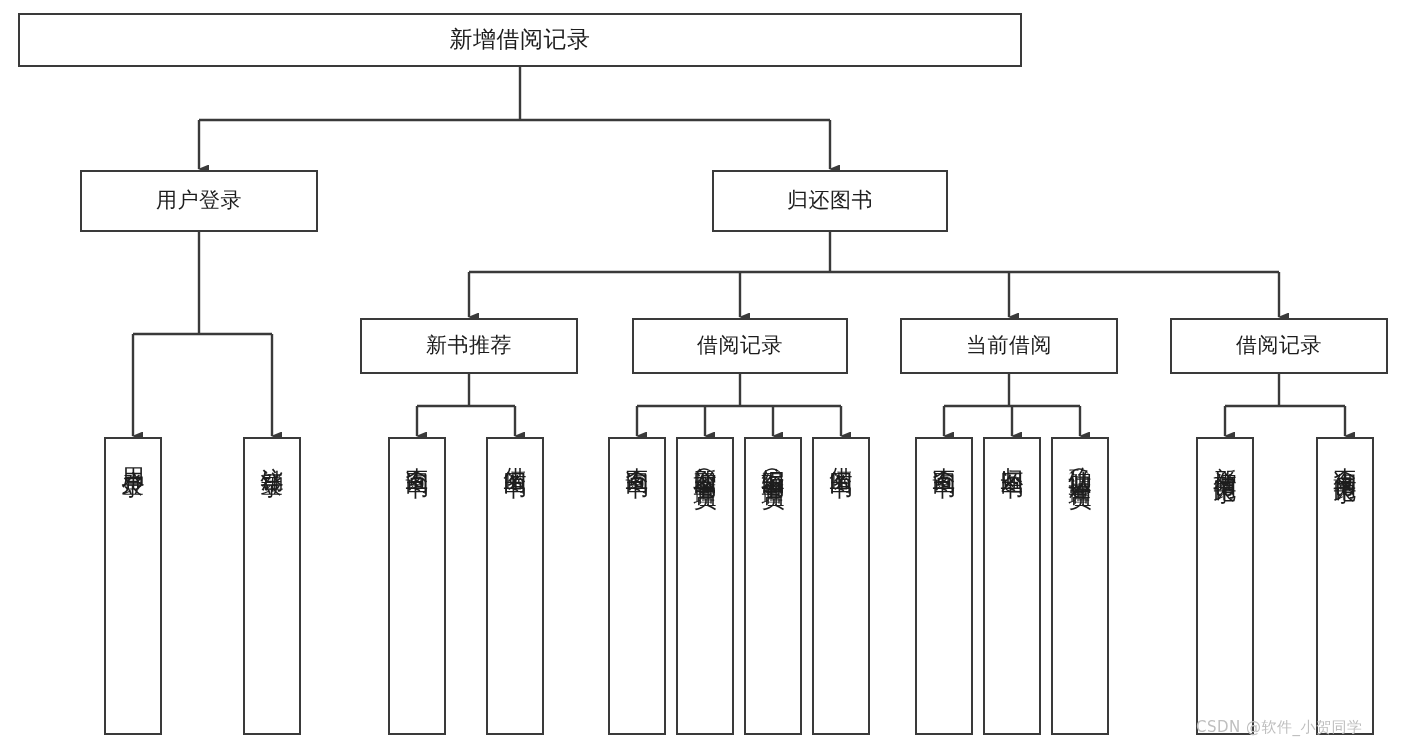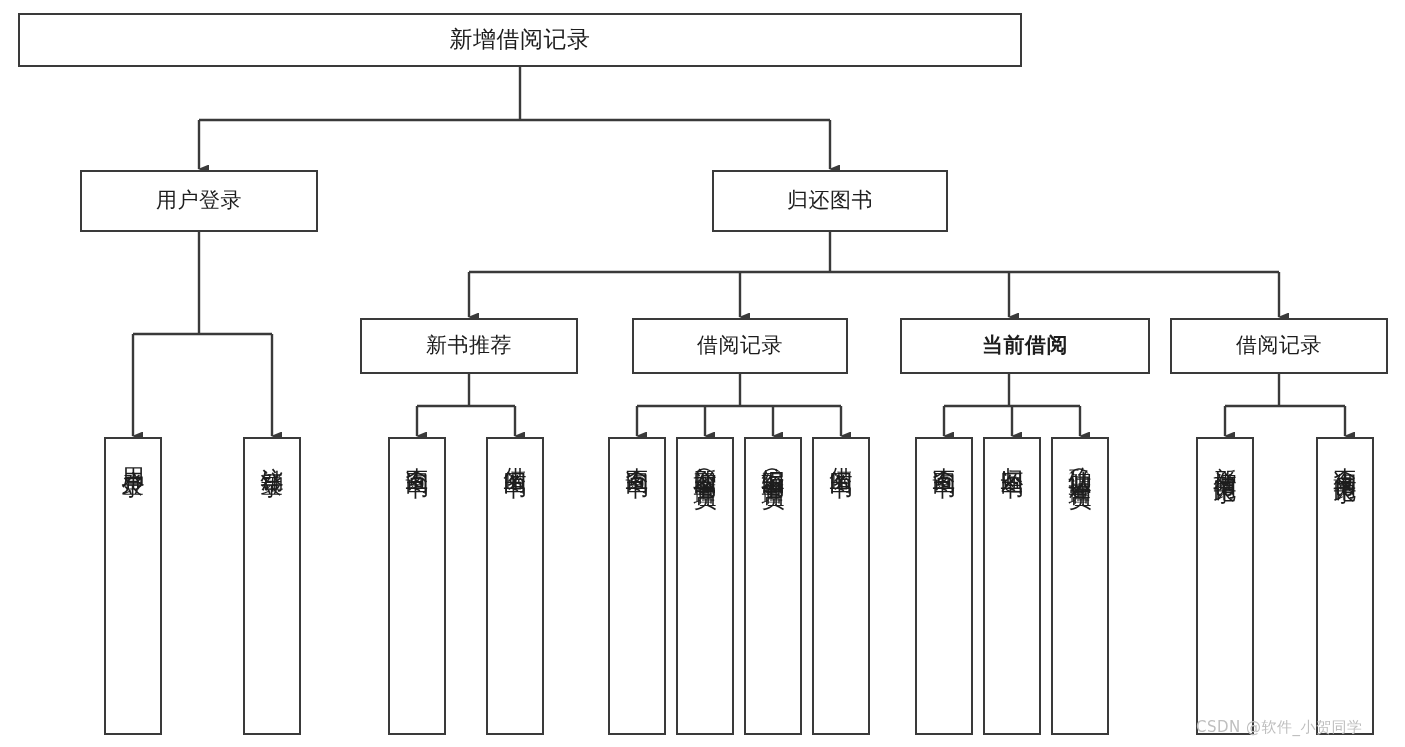--- a/index.html
+++ b/index.html
@@ -100,21 +100,21 @@
       </div>
       <div class="node level2" style="left: 712px; top: 170px; width: 236px; height: 62px;">
         <span class="node-label">归还图书</span>
       </div>
       <div class="node level3" style="left: 360px; top: 318px; width: 218px; height: 56px;">
         <span class="node-label">新书推荐</span>
       </div>
       <div class="node level3" style="left: 632px; top: 318px; width: 216px; height: 56px;">
         <span class="node-label">借阅记录</span>
       </div>
-      <div class="node level3" style="left: 900px; top: 318px; width: 250px; height: 56px; font-weight: bold;">
+      <div class="node level3" style="left: 900px; top: 318px; width: 218px; height: 56px;">
         <span class="node-label">当前借阅</span>
       </div>
       <div class="node level3" style="left: 1170px; top: 318px; width: 218px; height: 56px;">
         <span class="node-label">借阅记录</span>
       </div>
       <div class="node leaf" style="left: 104px; top: 437px; width: 58px; height: 298px;">
         <span class="node-label">用户登录</span>
       </div>
       <div class="node leaf" style="left: 243px; top: 437px; width: 58px; height: 298px;">
         <span class="node-label">注销登录</span>

